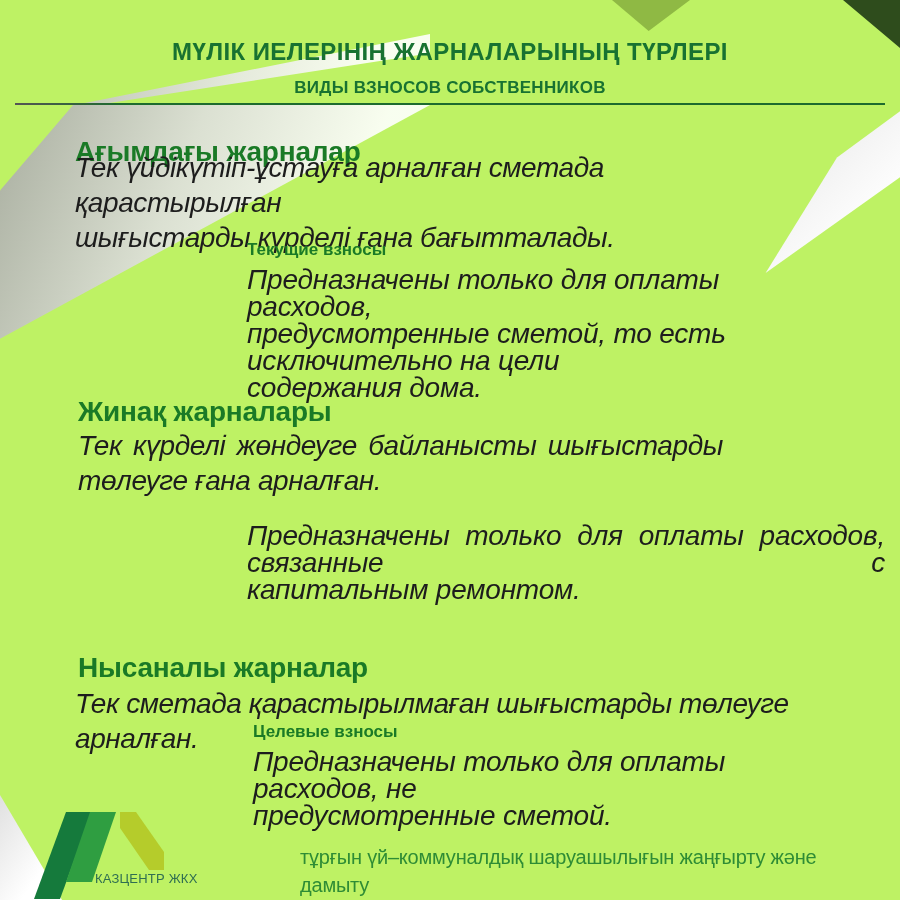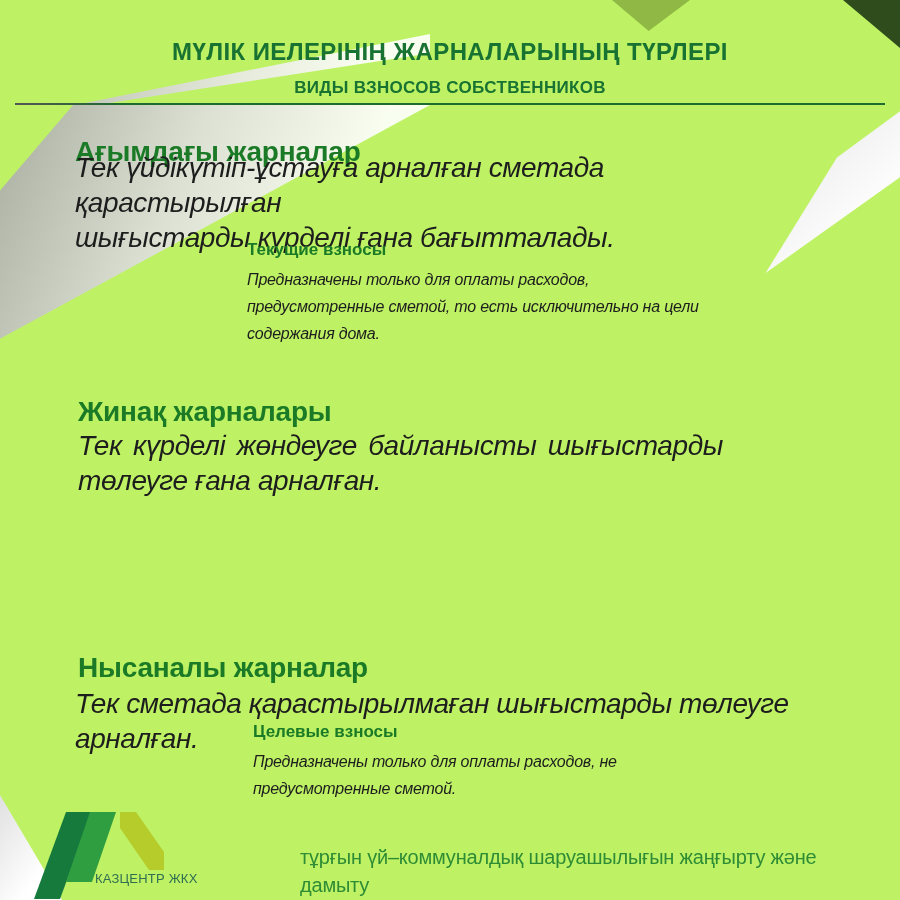--- a/index.html
+++ b/index.html
@@ -30,21 +30,21 @@
   .subtitle{position:absolute;left:0;top:78px;width:900px;text-align:center;
          font-size:17px;font-weight:bold;letter-spacing:.3px;color:#187231;}
   .rule{position:absolute;left:15px;top:103px;width:870px;height:2px;
         background:linear-gradient(to right,#555 0%,#1d6b2e 12%,#1d6b2e 100%);}
 
   
   .kk-head{position:absolute;font-size:28px;font-weight:bold;color:#1a7a26;letter-spacing:-.2px;}
   .kk-body{position:absolute;font-size:28px;font-style:italic;color:#1d1d1d;
            line-height:35px;letter-spacing:-.4px;}
   .ru-head{position:absolute;font-size:17px;font-weight:bold;color:#1a7a26;}
-  .ru-body{position:absolute;font-size:16px;font-style:italic;color:#1d1d1d;
+  .ru-body{position:absolute;font-size:28px;font-style:italic;color:#1d1d1d;
            line-height:27px;letter-spacing:-.2px;}
   .jline{text-align:justify;text-align-last:justify;}
 
   
   .logo-svg{position:absolute;left:30px;top:804px;}
   .logo-text{position:absolute;left:95px;top:871px;font-size:13px;color:#2f6e52;
              letter-spacing:.2px;}
   .footer-text{position:absolute;left:300px;top:843px;width:590px;font-size:20px;
              color:#2e8c35;line-height:28px;letter-spacing:-.2px;}
 </style>
@@ -74,20 +74,24 @@
     <div>Предназначены только для оплаты расходов,</div>
     <div>предусмотренные сметой, то есть исключительно на цели</div>
     <div>содержания дома.</div>
   </div>
 
   <div class="kk-head" style="left:78px;top:396px;">Жинақ жарналары</div>
   <div class="kk-body" style="left:78px;top:428px;width:645px;">
     <div class="jline">Тек күрделі жөндеуге байланысты шығыстарды</div>
     <div>төлеуге ғана арналған.</div>
   </div>
+  <div class="ru-body" style="left:247px;top:522px;width:638px;">
+    <div class="jline">Предназначены только для оплаты расходов, связанные с</div>
+    <div>капитальным ремонтом.</div>
+  </div>
 
   <div class="kk-head" style="left:78px;top:652px;">Нысаналы жарналар</div>
   <div class="kk-body" style="left:75px;top:686px;width:800px;">
     <div>Тек сметада қарастырылмаған шығыстарды төлеуге арналған.</div>
   </div>
   <div class="ru-head" style="left:253px;top:722px;">Целевые взносы</div>
   <div class="ru-body" style="left:253px;top:748px;width:600px;">
     <div>Предназначены только для оплаты расходов, не</div>
     <div>предусмотренные сметой.</div>
   </div>

